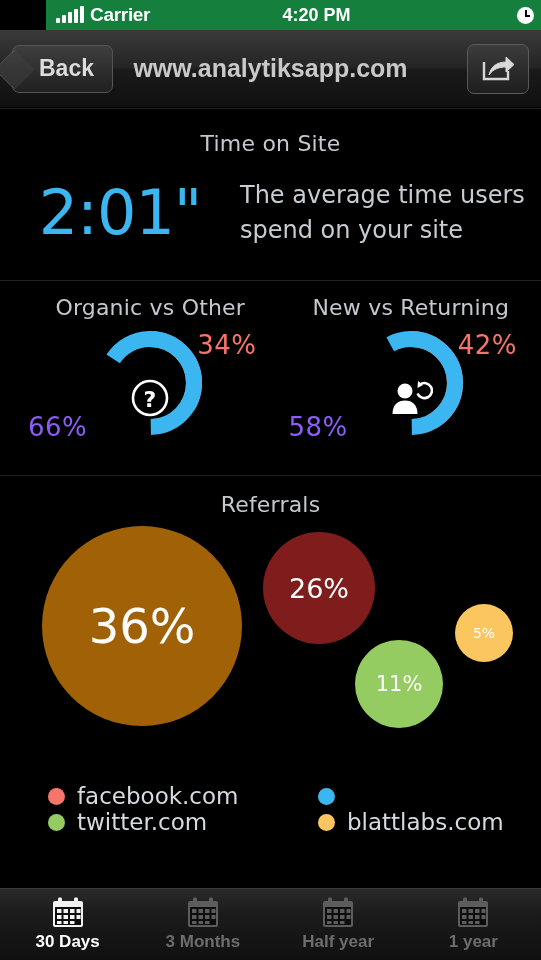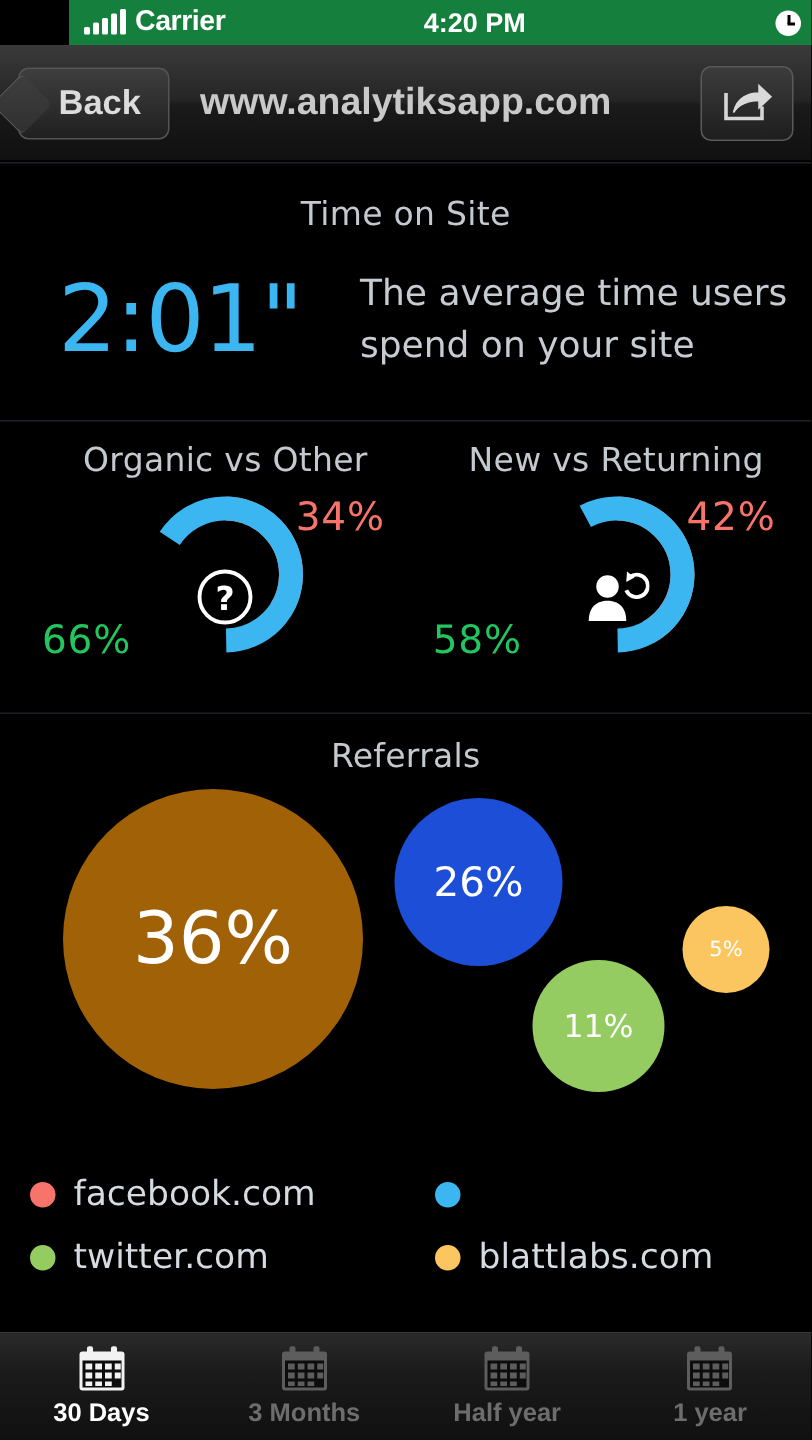--- a/index.html
+++ b/index.html
@@ -96,33 +96,33 @@
   .donut-row{display:flex;}
   .donut-cell{flex:1;position:relative;}
   .donut-wrap{position:relative;width:100%;height:140px;}
   .donut-svg{position:absolute;left:50%;top:8px;transform:translateX(-50%);}
   .donut-center-icon{
     position:absolute;left:50%;top:78px;transform:translate(-50%,-50%);
     display:flex;align-items:center;justify-content:center;
   }
   .pct{position:absolute;font-size:26px;font-weight:500;letter-spacing:.5px;}
   .pct.red{color:#F7746B;}
-  .pct.blue{color:#22c55e;}
+  .pct.blue{color:#8b5cf6;}
 
   
   #ref-section{height:410px;padding-top:16px;}
   .bubble-area{position:relative;width:541px;height:250px;margin-top:4px;}
   .bubble{
     position:absolute;border-radius:50%;
     display:flex;align-items:center;justify-content:center;
     color:#fff;font-weight:500;line-height:1;
   }
   .legend{
     margin-top:12px;display:grid;grid-template-columns:270px 1fr;
-    row-gap:16px;padding-left:20px;text-align:center;
+    row-gap:0;padding-left:48px;text-align:center;
   }
   .legend-item{display:flex;align-items:center;gap:12px;}
   .legend-dot{width:17px;height:17px;border-radius:50%;flex:none;}
   .legend-label{font-size:23px;color:#d5dbe1;}
 
   
   .tabbar{
     position:absolute;bottom:0;left:0;width:541px;height:72px;
     background:linear-gradient(180deg,#2a2a2a 0%,#1b1b1b 35%,#101010 100%);
     border-top:1px solid #3a3a3a;
@@ -234,21 +234,21 @@
 
 <div class="divider"></div>
 
 <div class="section" id="ref-section">
   <div class="sec-title">Referrals</div>
 
   <div class="bubble-area" id="bubble-area">
       <div class="bubble" style="left: 42px; top: 5px; height: 200px; width: 200px; background: #a16207; font-size: 48px;">
         <span>36%</span>
       </div>
-      <div class="bubble" style="left: 263px; top: 11px; height: 112px; width: 112px; background: #1d4ed8; font-size: 27px;">
+      <div class="bubble" style="left: 263px; top: 11px; height: 112px; width: 112px; background: #7f1d1d; font-size: 27px;">
         <span>26%</span>
       </div>
       <div class="bubble" style="left: 355px; top: 119px; height: 88px; width: 88px; background: rgb(149, 204, 98); font-size: 21px;">
         <span>11%</span>
       </div>
       <div class="bubble" style="left: 455px; top: 83px; height: 58px; width: 58px; background: rgb(251, 198, 95); font-size: 14px;">
         <span>5%</span>
       </div>
     </div>
 

